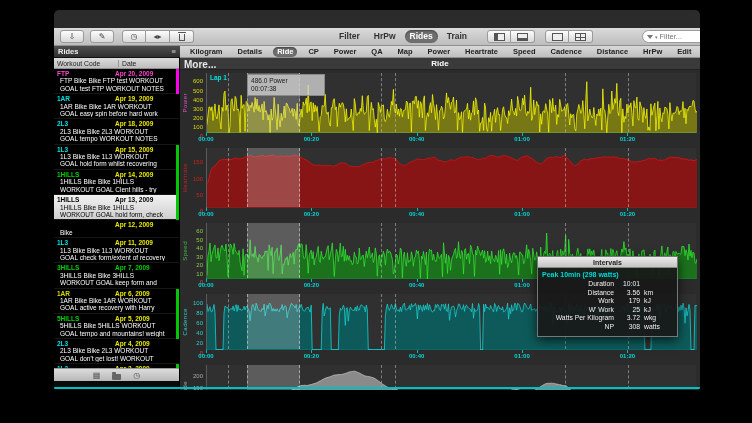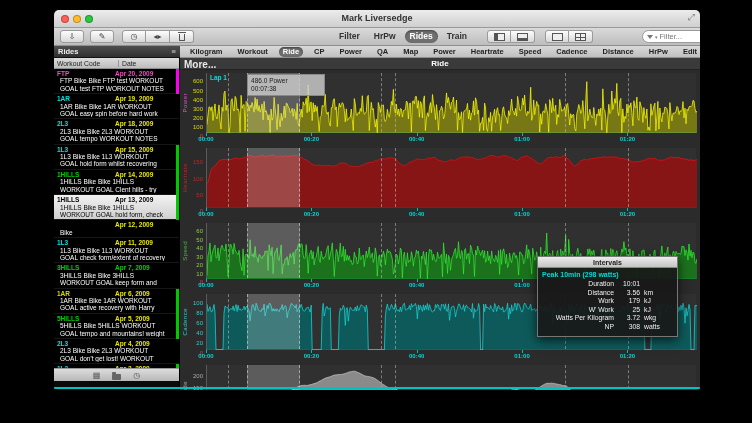--- a/index.html
+++ b/index.html
@@ -103,27 +103,20 @@
   #bottom-edge{position:absolute;left:0;right:0;bottom:1px;height:2px;background:#00c2c2;z-index:40;}
   .trash{display:inline-block;width:6px;height:7px;border:1px solid #555;border-top:none;border-radius:0 0 1px 1px;position:relative;margin-top:3px;}
   .trash::before{content:"";position:absolute;left:-2px;top:-2px;width:8px;height:1px;background:#555;}
 </style>
 </head>
 <body>
 
 <div id="stage">
   <div id="win">
 
-    <div id="titlebar">
-      <div class="tl" style="left: 7px; background: rgb(255, 96, 87);"></div>
-      <div class="tl" style="left: 19px; background: rgb(255, 189, 46);"></div>
-      <div class="tl" style="left: 31px; background: rgb(40, 201, 64);"></div>
-      <div id="win-title">Mark Liversedge</div>
-      <div id="resize-ic">⤢</div>
-    </div>
 
     <div id="toolbar">
       <div class="tbtn" style="left:6px;width:24px">⇩</div>
       <div class="tbtn" style="left:36px;width:24px">✎</div>
       <div class="tbgroup" style="left:68px">
         <div class="seg">◷</div>
         <div class="seg">◂▸</div>
         <div class="seg"><span class="trash"></span></div>
       </div>
       <div id="views">
@@ -147,21 +140,21 @@
       </div>
     </div>
 
     <div id="band2">
       <div id="sb-header">
         <span>Rides</span>
         <span class="burger">≡</span>
       </div>
       <div id="tabbar">
           <span class="tab">Kilogram</span>
-          <span class="tab">Workout</span>
+          <span class="tab">Details</span>
           <span class="tab active">Ride</span>
           <span class="tab">CP</span>
           <span class="tab">Power</span>
           <span class="tab">QA</span>
           <span class="tab">Map</span>
           <span class="tab">Power</span>
           <span class="tab">Heartrate</span>
           <span class="tab">Speed</span>
           <span class="tab">Cadence</span>
           <span class="tab">Distance</span>

